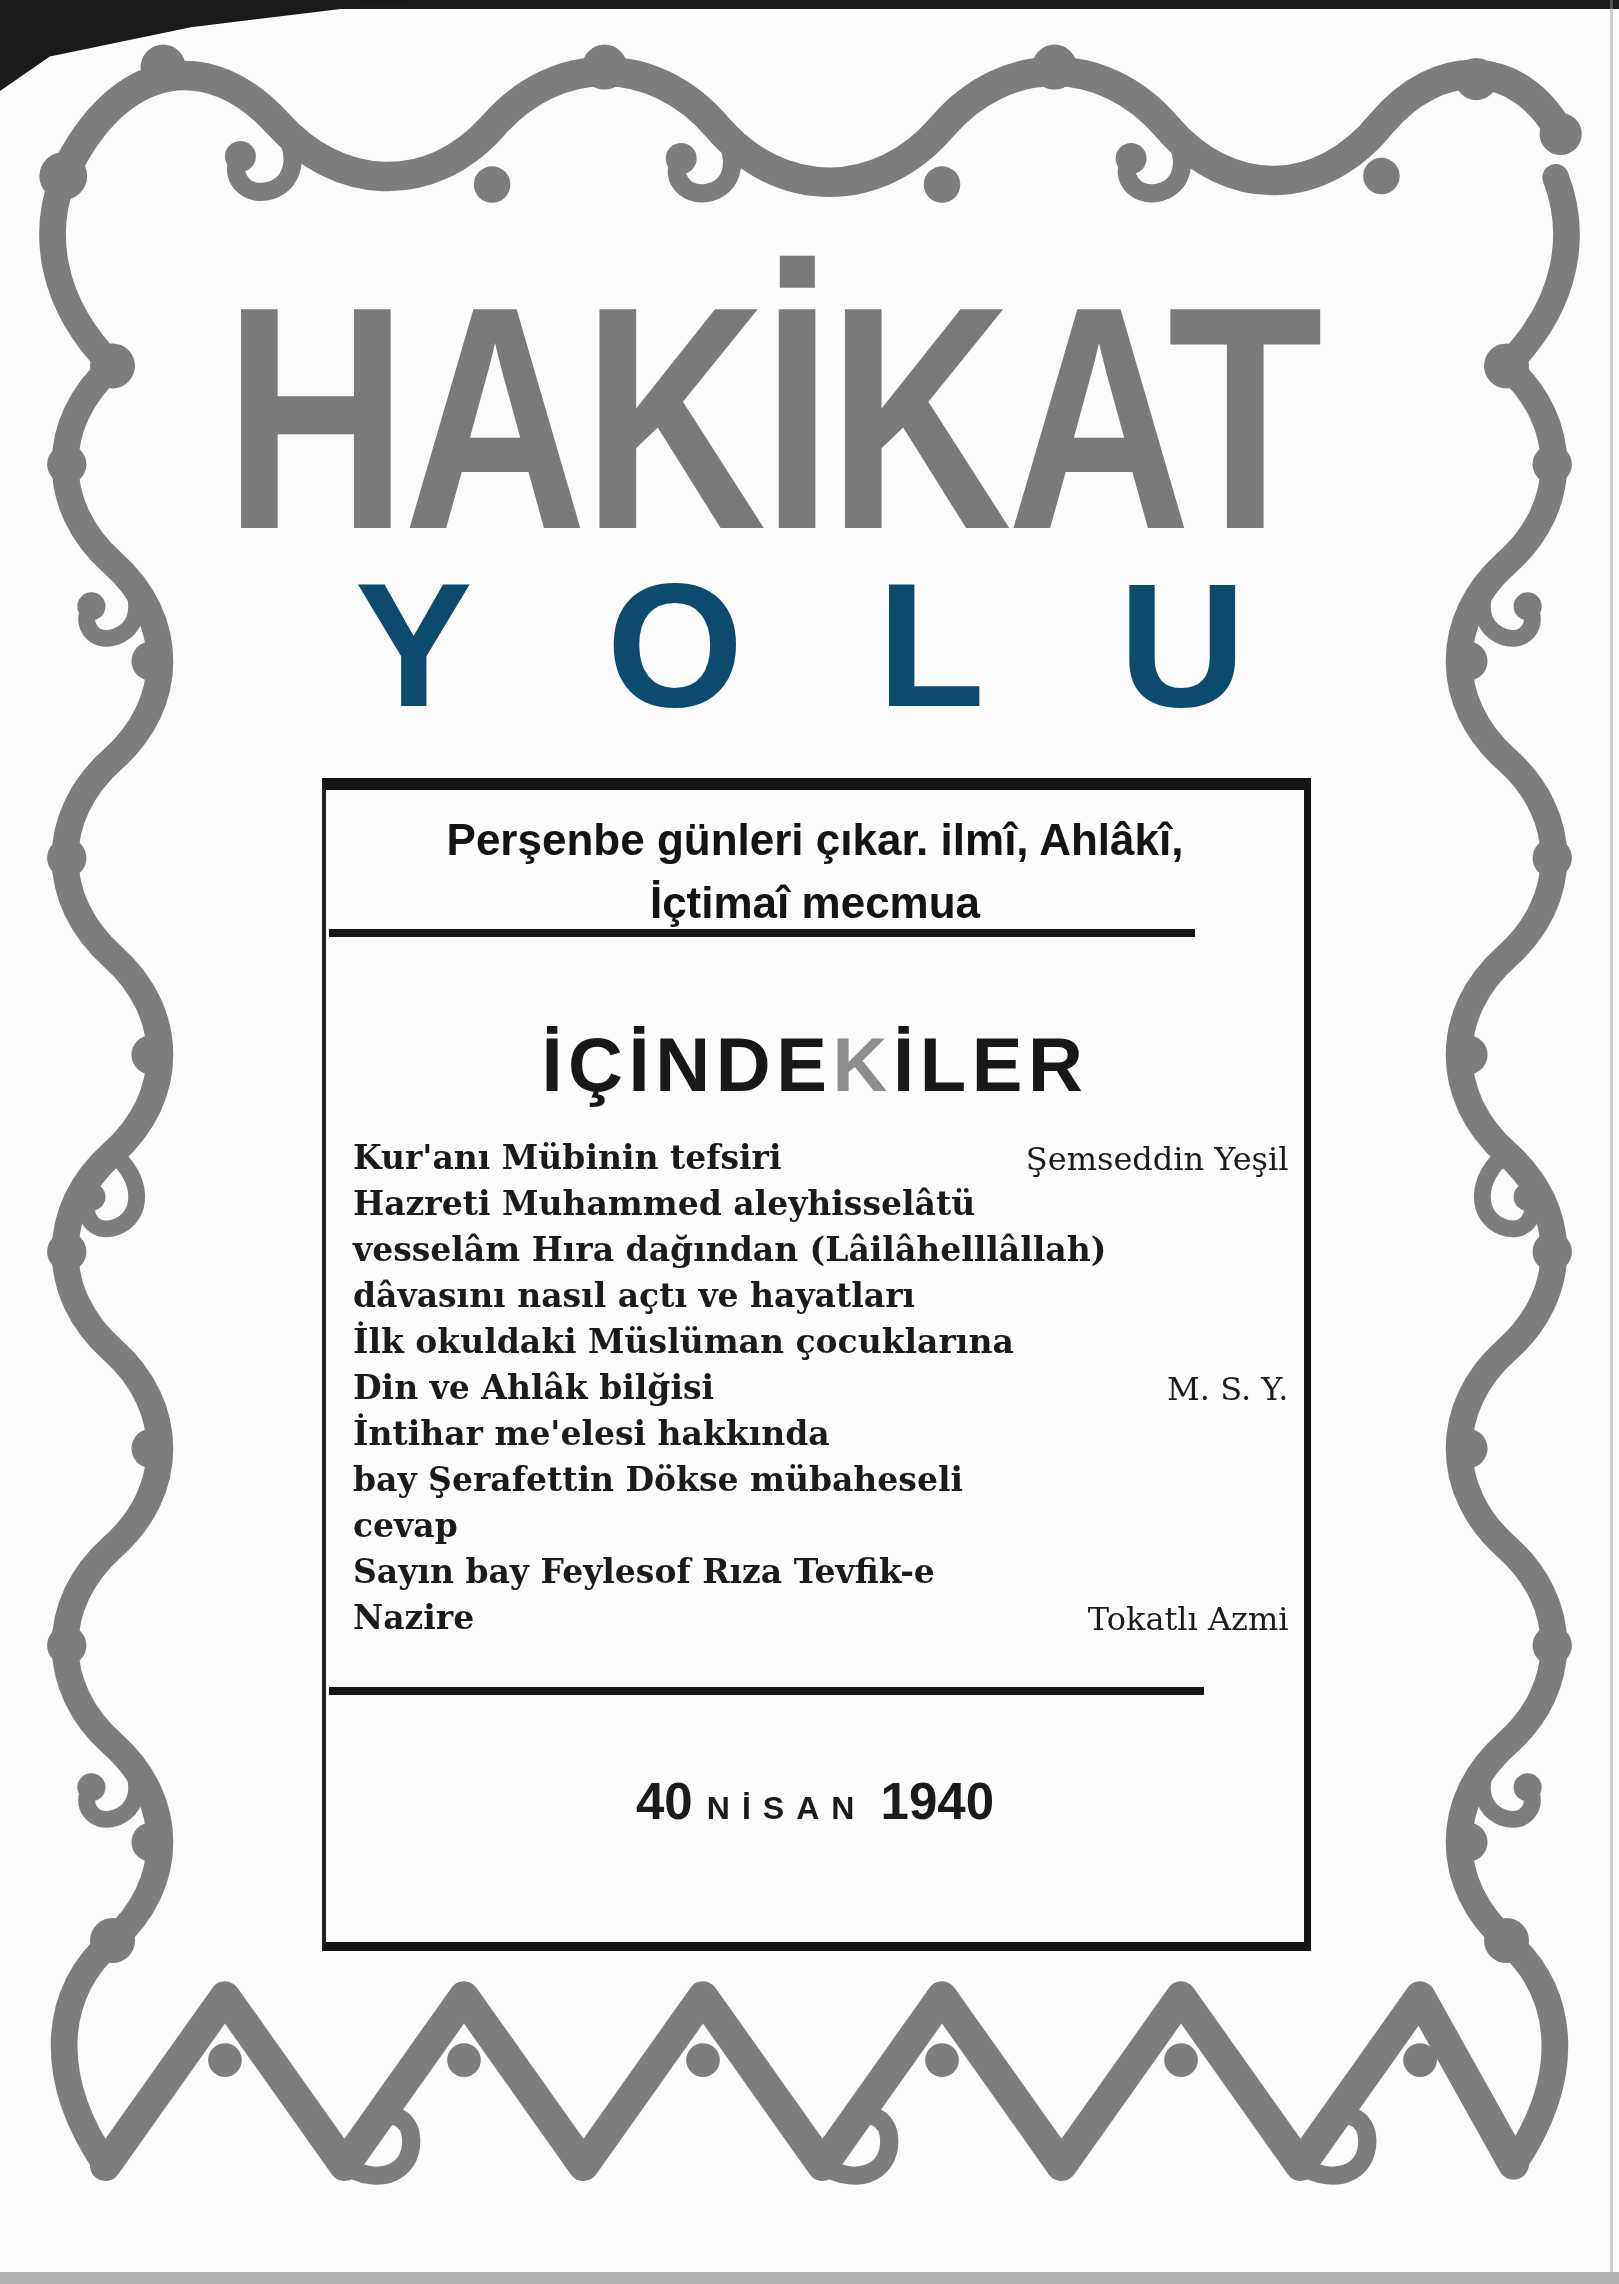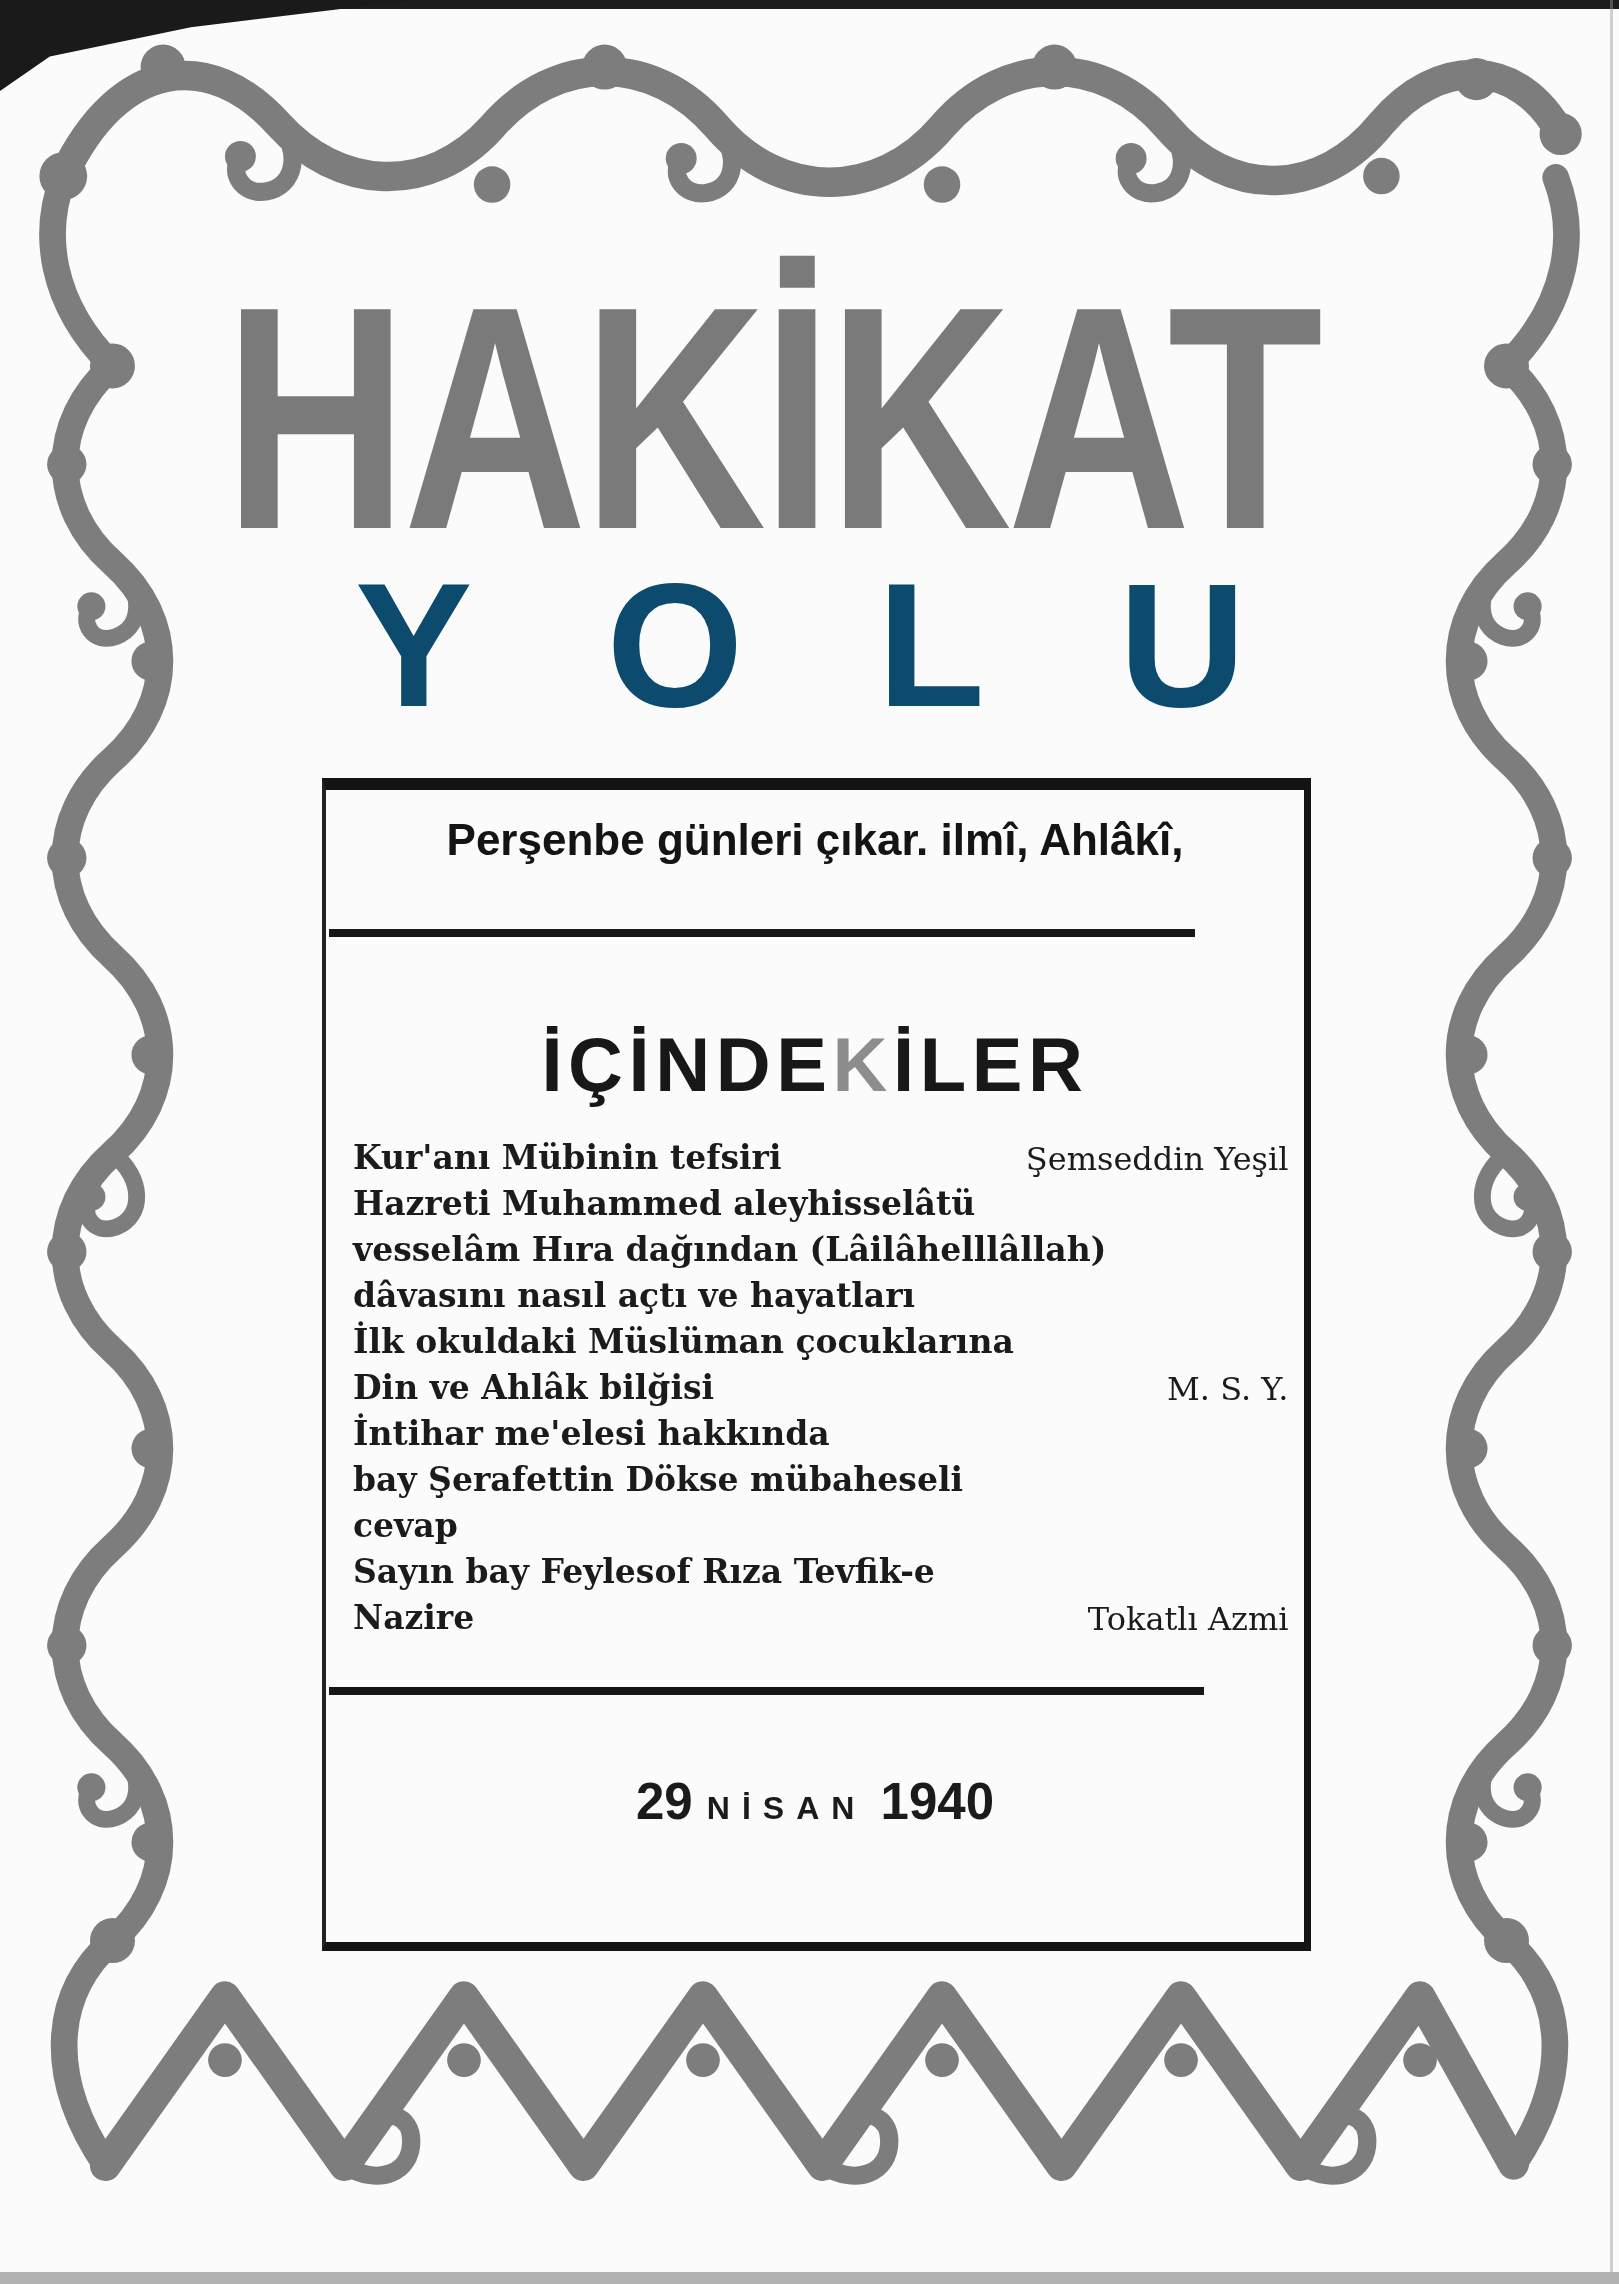--- a/index.html
+++ b/index.html
@@ -122,20 +122,21 @@
         <circle cx="1892" cy="3022" r="20"></circle>
     </g>
   </svg>
 
   <div class="title">HAKİKAT</div>
   <div class="subtitle">YOLU</div>
 
   <section class="info-box">
     <div class="tagline">
       <div>Perşenbe günleri çıkar. ilmî, Ahlâkî,</div>
+      <div>İçtimaî mecmua</div>
     </div>
 
     <hr class="rule rule-1">
 
     <h2 class="contents-heading"><span>İÇİNDE</span><span class="k">K</span><span>İLER</span></h2>
 
     <ul class="contents-list">
       <li><span>Kur'anı Mübinin tefsiri</span><span class="author">Şemseddin Yeşil</span></li>
       <li><span>Hazreti Muhammed aleyhisselâtü</span><span class="author"></span></li>
       <li><span>vesselâm Hıra dağından (Lâilâhelllâllah)</span><span class="author"></span></li>
@@ -144,18 +145,18 @@
       <li><span>Din ve Ahlâk bilğisi</span><span class="author">M. S. Y.</span></li>
       <li><span>İntihar me'elesi hakkında</span><span class="author"></span></li>
       <li><span>bay Şerafettin Dökse mübaheseli</span><span class="author"></span></li>
       <li><span>cevap</span><span class="author"></span></li>
       <li><span>Sayın bay Feylesof Rıza Tevfik-e</span><span class="author"></span></li>
       <li><span>Nazire</span><span class="author">Tokatlı Azmi</span></li>
     </ul>
 
     <hr class="rule rule-2">
 
-    <div class="date-line"><span>29</span> <span class="month">NİSAN</span> <span>1940</span></div>
+    <div class="date-line"><span>40</span> <span class="month">NİSAN</span> <span>1940</span></div>
 
   </section>
 
 </div>
 
 
 </body></html>

